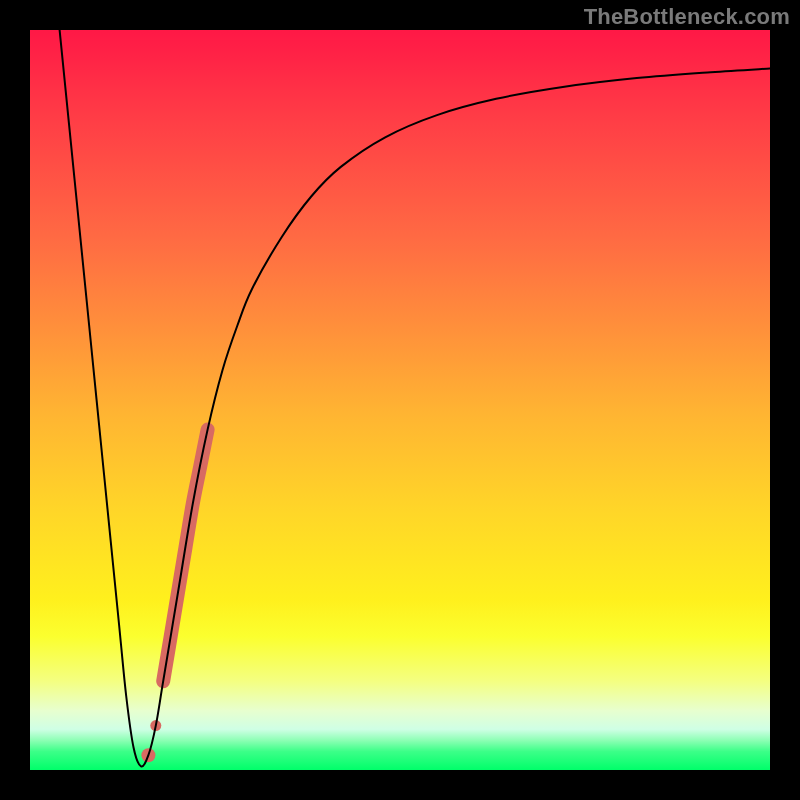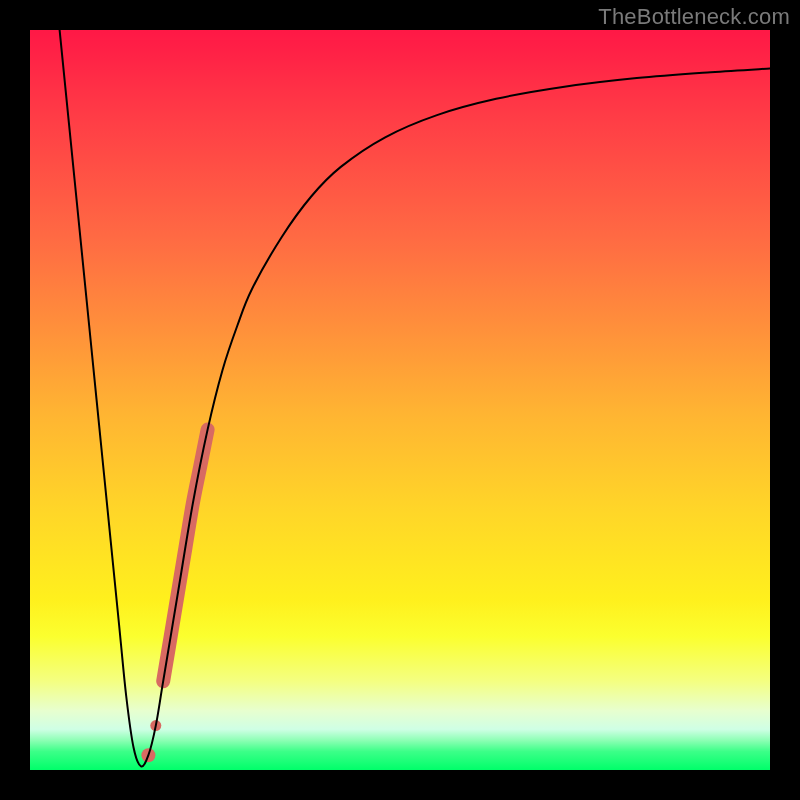--- a/index.html
+++ b/index.html
@@ -51,21 +51,21 @@
       #3cff88 97.5%,
       #00ff6a 100%
     );
   }
   .watermark {
     position: absolute;
     top: 4px;
     right: 10px;
     color: #7a7a7a;
     font-size: 22px;
-    font-weight: 400;
+    font-weight: 700;
     letter-spacing: 0.2px;
     user-select: none;
     text-align: center;
   }
   svg.curve-layer {
     position: absolute;
     left: 0;
     top: 0;
     width: 100%;
     height: 100%;

